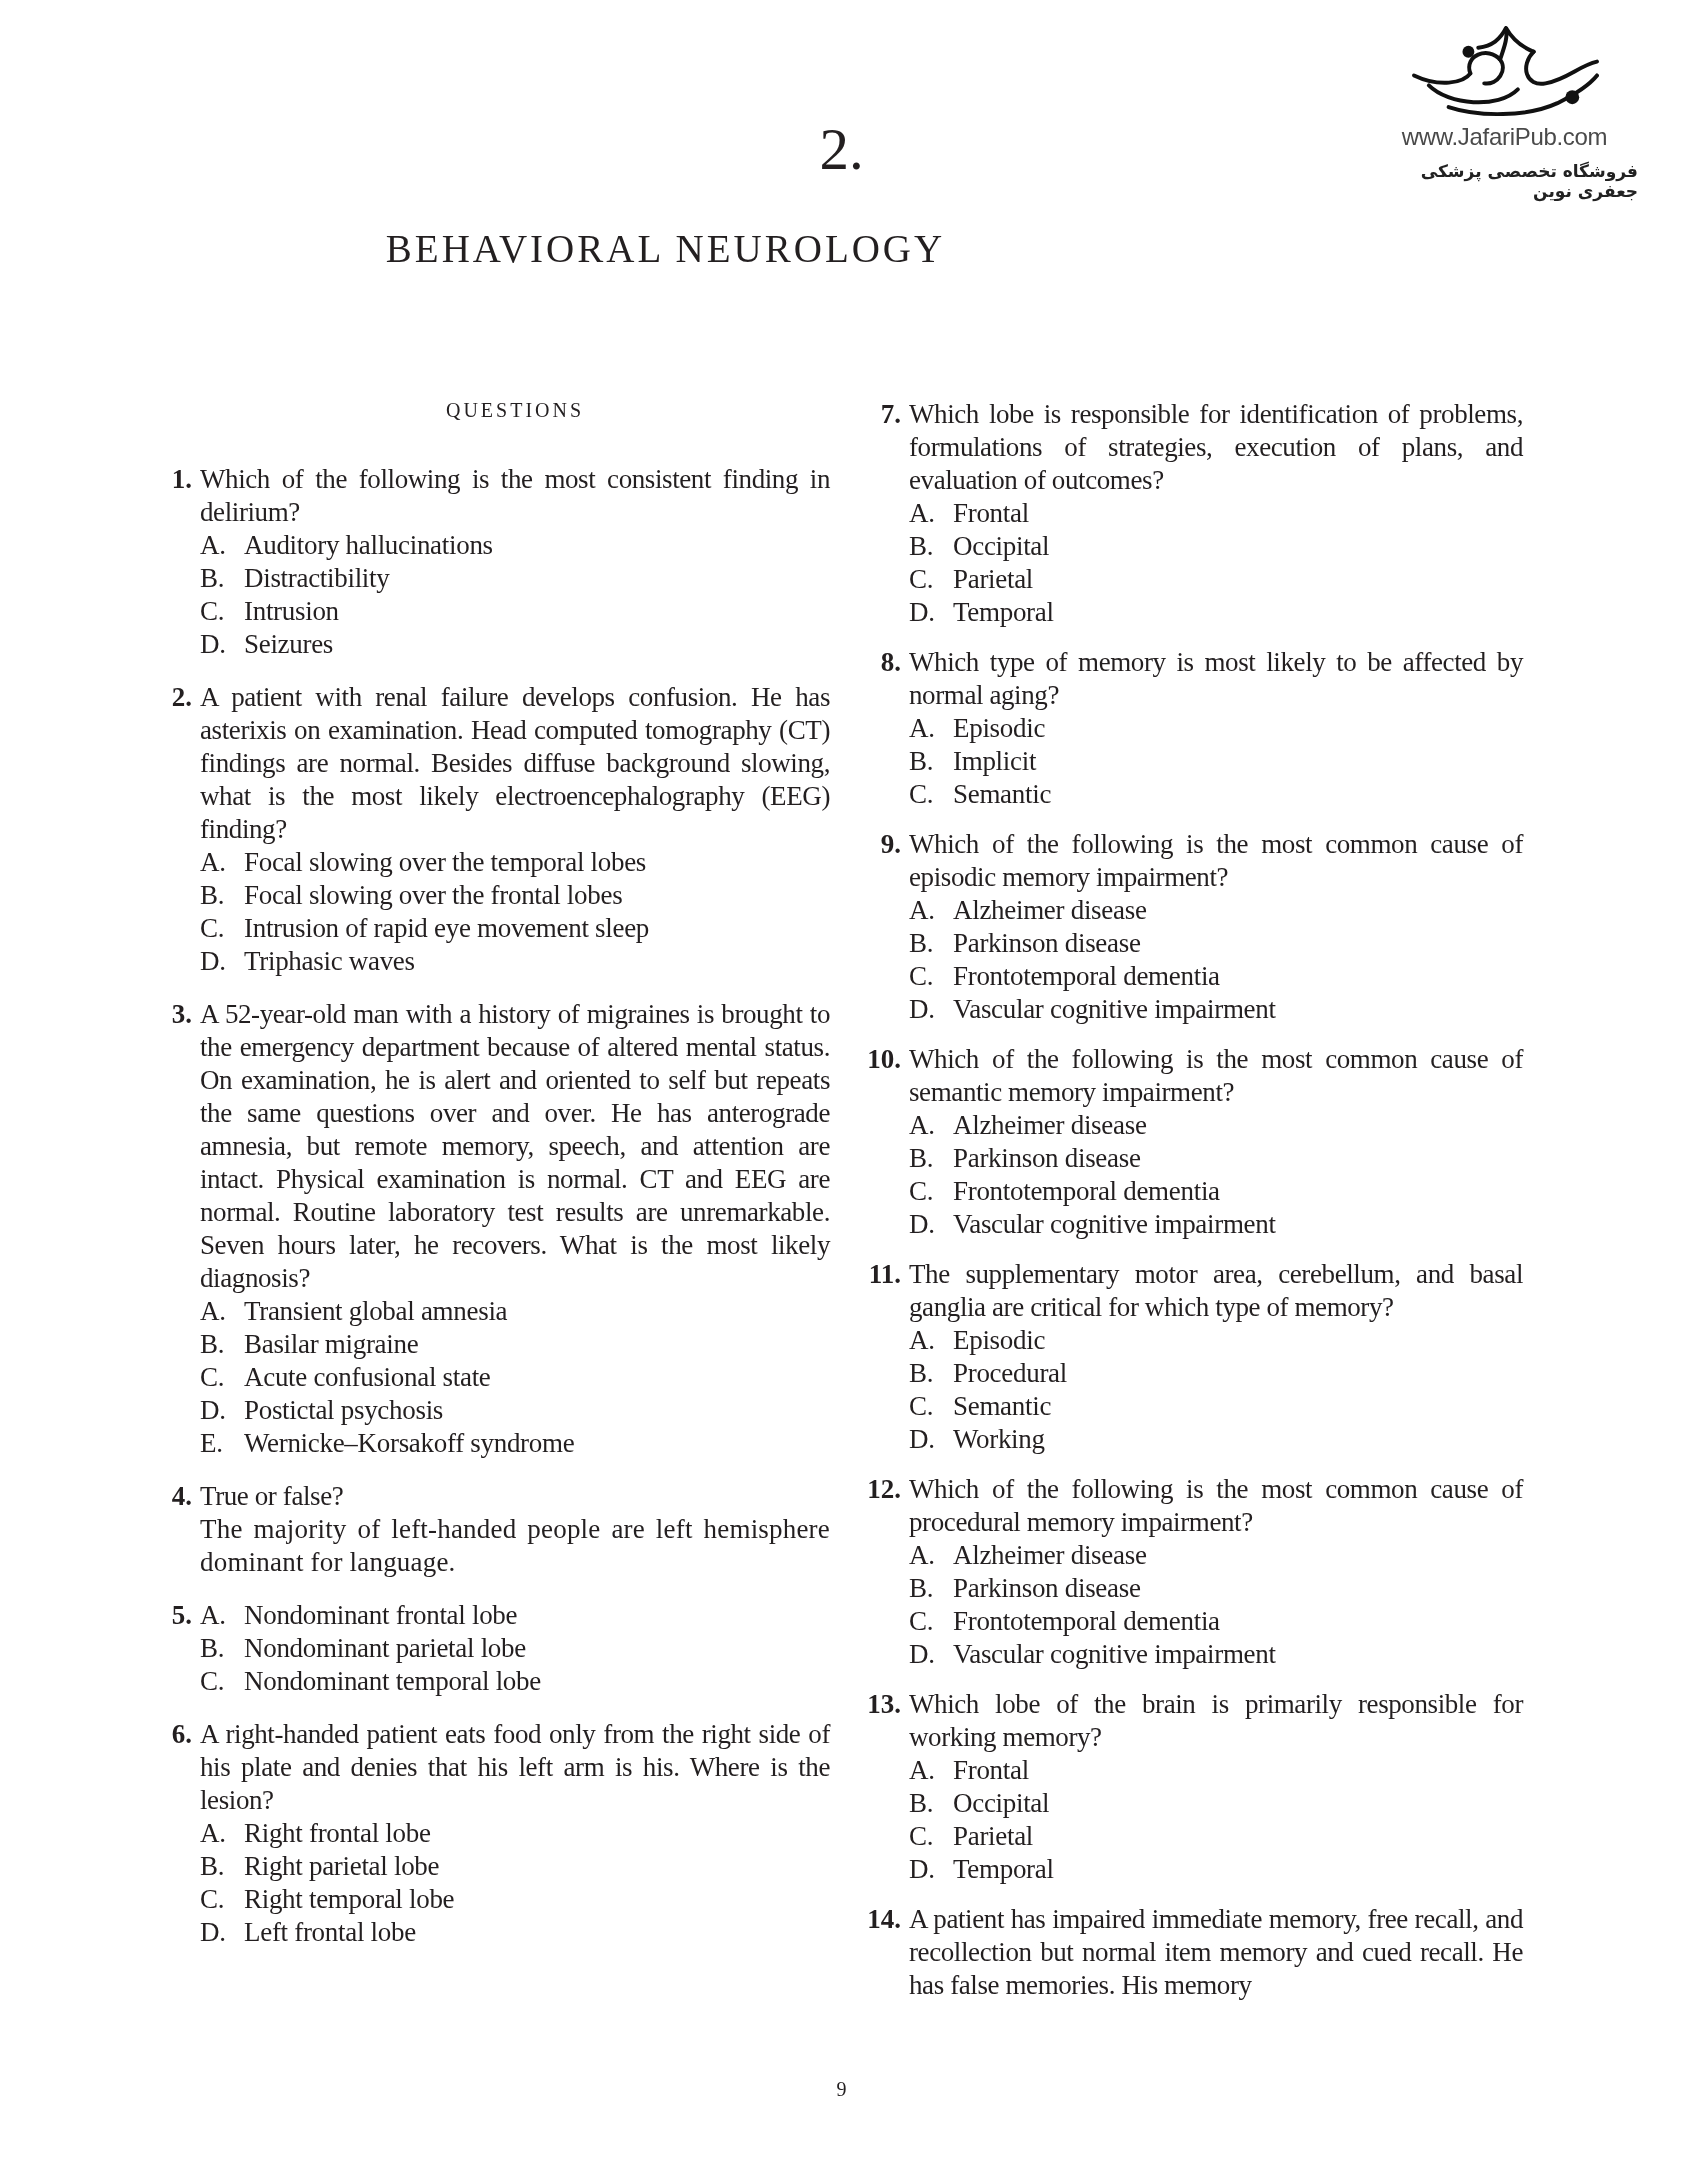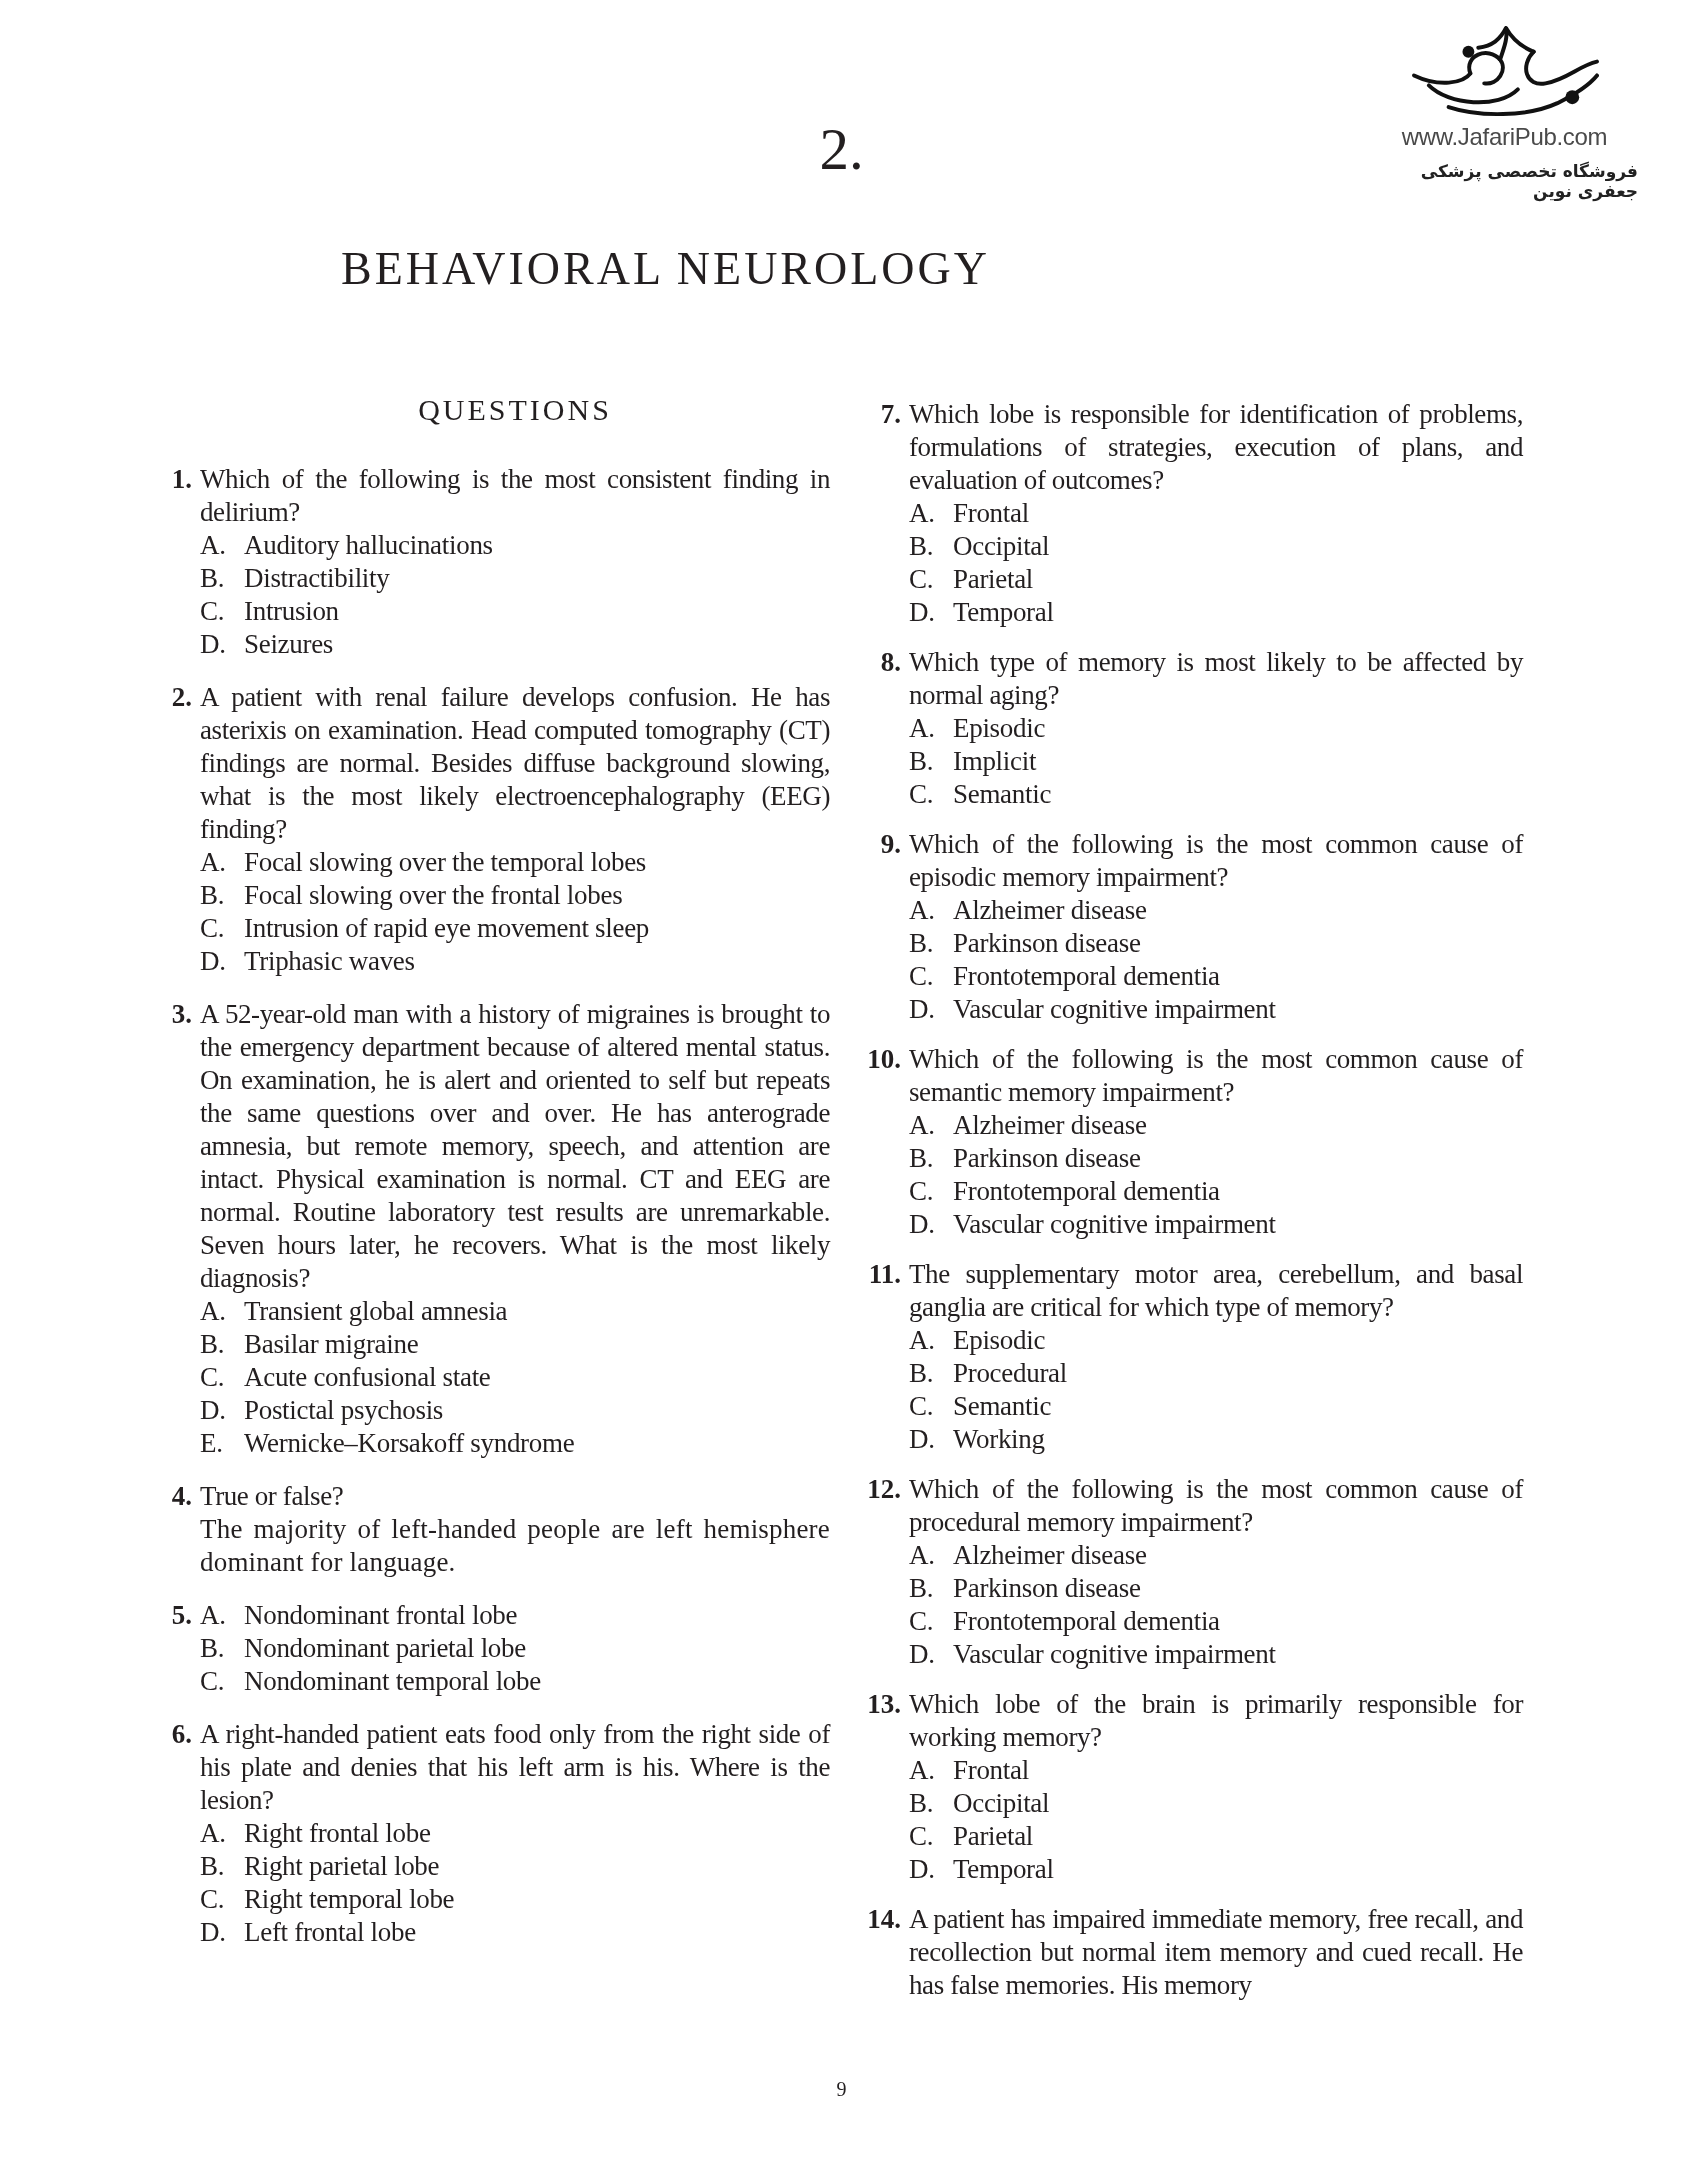--- a/index.html
+++ b/index.html
@@ -9,24 +9,24 @@
   .logo { position: absolute; left: 1371px; top: 22px; width: 267px; height: 168px; }
   .logo svg { position: absolute; left: 38px; top: 4px; }
   .logo-url { position: absolute; left: 0; width: 267px; top: 101px; text-align: center;
               font-family: "Liberation Sans", "DejaVu Sans", sans-serif; font-size: 24px; color: #4a4a4a; letter-spacing: -0.3px; }
   .logo-fa { position: absolute; left: 0; width: 267px; top: 139px; text-align: right;
              font-family: "DejaVu Sans", sans-serif; font-size: 17px; font-weight: bold; color: #222; direction: rtl; }
 
   .chapter-num { position: absolute; left: 0; width: 1683px; top: 115px; text-align: center;
                  font-size: 59px; line-height: 69px; }
   .chapter-title { position: absolute; left: 0; width: 1331px; top: 225px; text-align: center;
-                   font-size: 46px; letter-spacing: 3px; line-height: 48px; margin-top: 20px; }
+                   font-size: 39px; letter-spacing: 3px; line-height: 48px; }
 
   .section-head { position: absolute; left: 198px; width: 634px; top: 392px; text-align: center;
-                  font-size: 30px; letter-spacing: 3px; line-height: 36px; }
+                  font-size: 20px; letter-spacing: 3px; line-height: 36px; }
 
   .col { position: absolute; }
   .col-left { left: 200px; width: 630px; top: 463px; }
   .col-right { left: 909px; width: 614px; top: 398px; }
 
   .q { position: relative; font-size: 27px; line-height: 33px; }
   .col-left .q + .q { margin-top: 20px; }
   .col-right .q + .q { margin-top: 17px; }
   .q-num { position: absolute; right: 100%; margin-right: 8px; top: 0; font-weight: bold; white-space: nowrap; }
   .q-text { font-weight: normal; text-align: justify; letter-spacing: -0.4px; }

